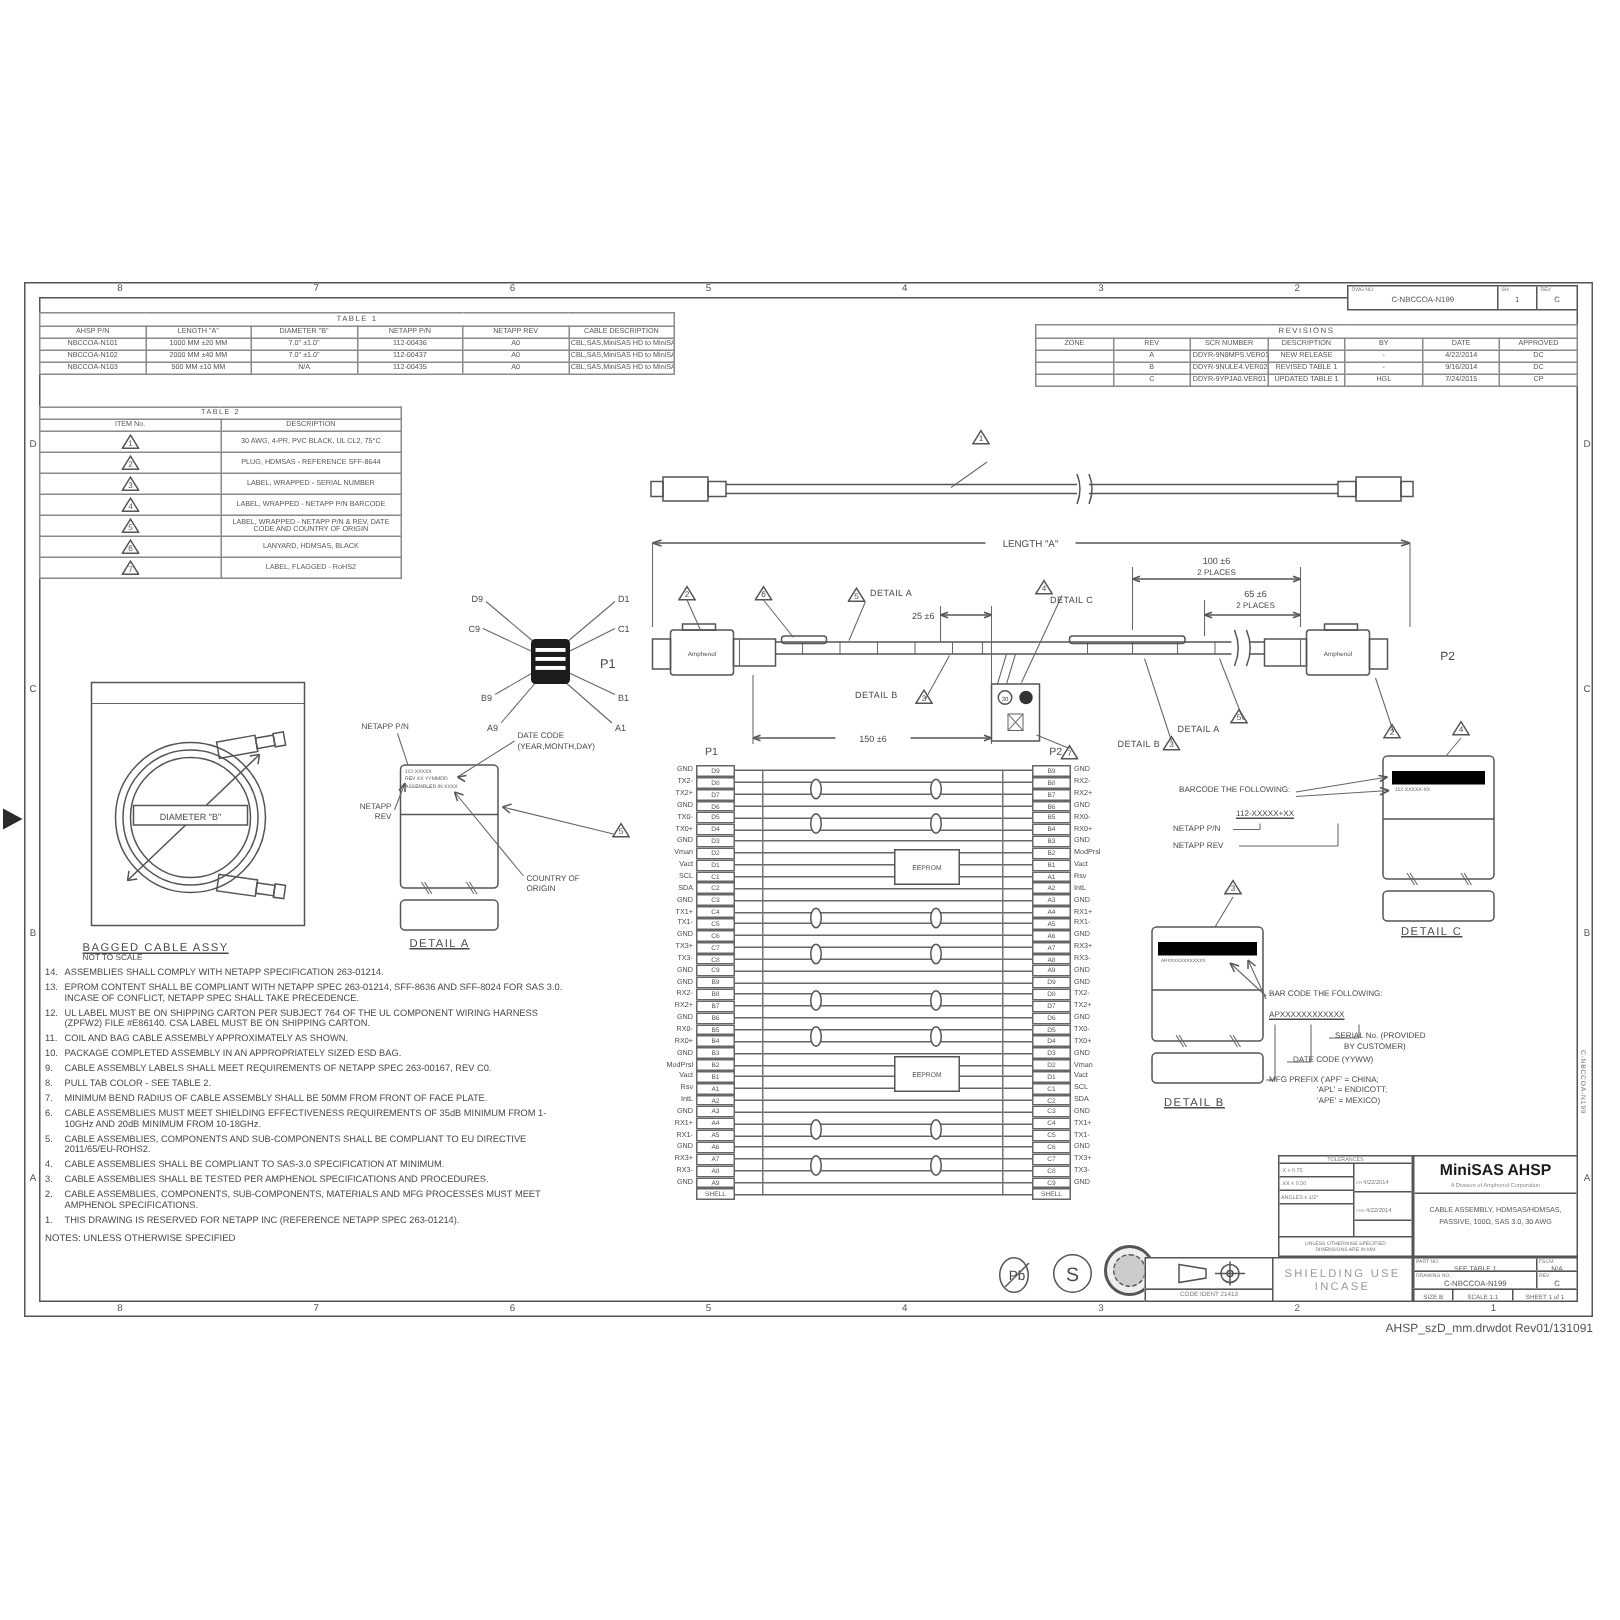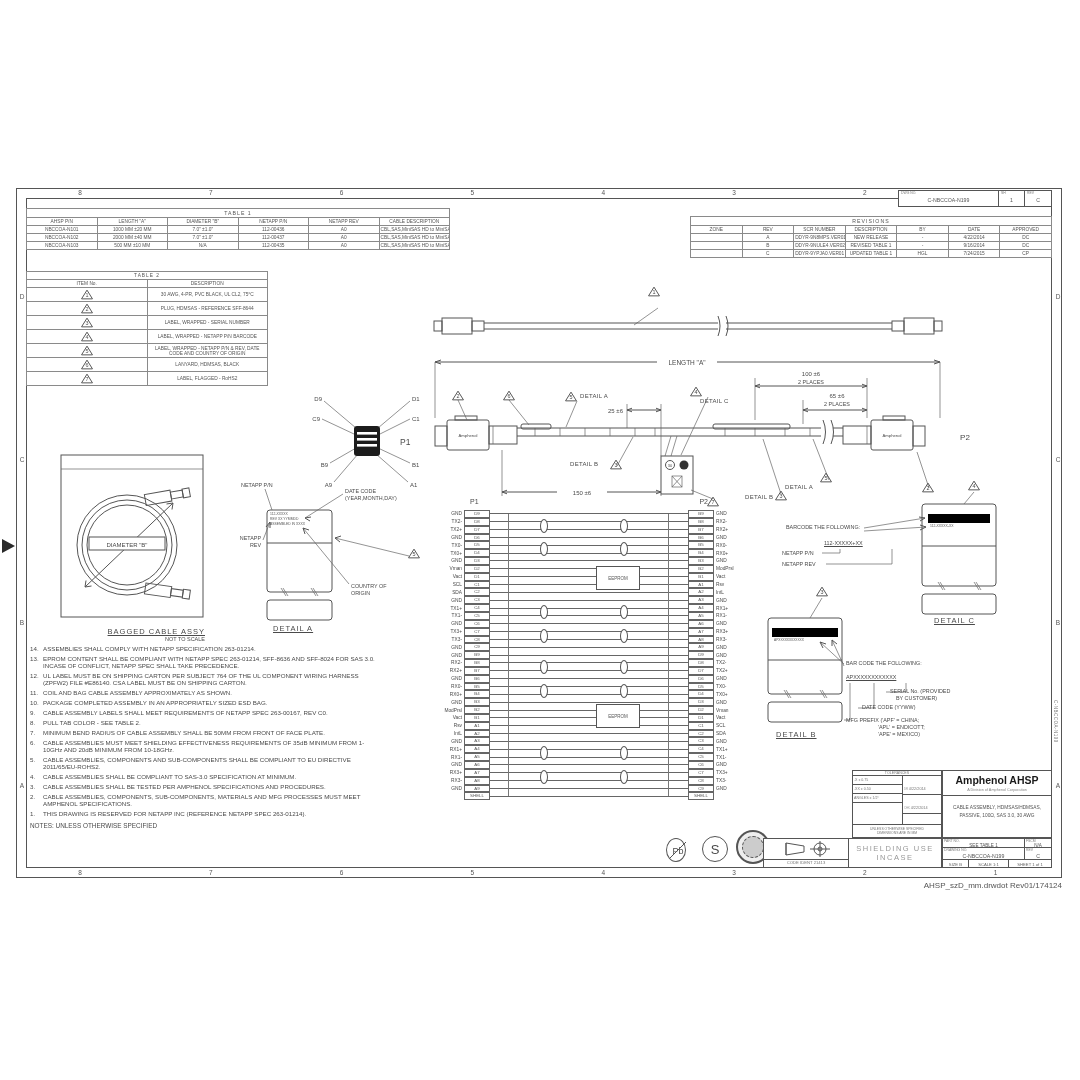--- a/index.html
+++ b/index.html
@@ -442,21 +442,21 @@
     <g transform="rotate(8 105 146)">
         <rect class="ln" x="90" y="140" width="26" height="11"></rect>
         <rect class="ln" x="116" y="142" width="12" height="7"></rect>
         <rect class="ln" x="128" y="141" width="7" height="9"></rect>
       </g>
     <line class="ln" x1="30" y1="142" x2="118" y2="58"></line>
     <path class="ln" d="M30,142 l6.5,-1 M30,142 l1,-6.5 M118,58 l-6.5,1 M118,58 l-1,6.5"></path>
     <rect x="34" y="92" width="76" height="13" fill="#fff" stroke="#555" stroke-width="1"></rect>
     <text x="72" y="101.5" font-size="6" text-anchor="middle">DIAMETER "B"</text>
   </svg>
-  <div class="abs" style="left:55px;top:627px;width:150px;text-align:right">
+  <div class="abs" style="left:55px;top:627px;width:150px;text-align:left">
     <div style="font-size:7.5px;letter-spacing:1px;text-decoration:underline;color:#4a4a4a">BAGGED CABLE ASSY</div>
     <div style="font-size:5.5px;color:#4a4a4a">NOT TO SCALE</div>
   </div>
 
   <div class="abs" style="left:225px;top:478px;width:250px;height:170px">
     <svg class="abs" style="left:0;top:0" width="250" height="170" viewBox="0 0 250 170">
       <rect class="ln" x="42" y="32" width="65" height="82" rx="3"></rect>
       <line class="ln" x1="42" y1="65" x2="107" y2="65"></line>
       <path class="lt" d="M56,110 l5,8 M58,110 l5,8 M86,110 l5,8 M88,110 l5,8"></path>
       <rect class="ln" x="42" y="122" width="65" height="20" rx="3"></rect>
@@ -938,21 +938,21 @@
             <div style="border-bottom:1px solid #555;padding:0 1px"><span style="font-size:2.8px;color:#999">CHK </span><span style="font-size:3.8px;color:#777">4/22/2014</span></div>
             <div style="border-bottom:1px solid #555;padding:0 1px"><span style="font-size:2.8px;color:#999">APVD </span><span style="font-size:3.8px;color:#777">4/22/2014</span></div>
           </div>
       </div>
     </div>
     <div class="tb" style="left:852px;top:824px;width:90px;height:14px;text-align:center;font-size:3.4px;color:#777;padding-top:2px">
       <div>UNLESS OTHERWISE SPECIFIED</div>
         <div>DIMENSIONS ARE IN MM</div>
     </div>
     <div class="tb" style="left:942px;top:770px;width:110px;height:68px">
-      <div style="font-size:10.5px;font-weight:bold;color:#1a1a1a;text-align:center;padding-top:3px">Amphenol AHSP</div>
+      <div style="font-size:10.5px;font-weight:bold;color:#1a1a1a;text-align:center;padding-top:3px">MiniSAS AHSP</div>
       <div style="font-size:3.8px;color:#888;text-align:center;border-bottom:1px solid #555;padding:2px 0 3px">A Division of Amphenol Corporation</div>
       <div style="font-size:4.8px;color:#555;text-align:center;margin-top:8px;line-height:1.7">
         <div>CABLE ASSEMBLY, HDMSAS/HDMSAS,</div>
         <div>PASSIVE, 100Ω, SAS 3.0, 30 AWG</div>
       </div>
     </div>
     <div class="tb" style="left:763px;top:838px;width:86px;height:22px">
       <svg width="84" height="20" viewBox="0 0 84 20">
         <path class="ln" d="M22,4 L40,7 L40,13 L22,16 Z M22,4 L22,16"></path>
         <circle class="ln" cx="56" cy="10" r="6"></circle>
@@ -986,14 +986,14 @@
           <div style="font-size:5.2px;text-align:center;margin-top:5px;color:#555">C</div>
         </div>
     </div>
     <div class="tb" style="left:942px;top:859px;width:110px;height:9px;display:flex;font-size:4.2px;color:#666">
       <div style="width:26px;border-right:1px solid #555;text-align:center;padding-top:1.5px">SIZE  B</div>
       <div style="width:40px;border-right:1px solid #555;text-align:center;padding-top:1.5px">SCALE  1:1</div>
       <div style="flex:1;text-align:center;padding-top:1.5px">SHEET 1 of 1</div>
     </div>
   </div>
 
-  <div id="footer">AHSP_szD_mm.drwdot Rev01/174124</div>
+  <div id="footer">AHSP_szD_mm.drwdot Rev01/131091</div>
 </div>
 
 </body></html>

